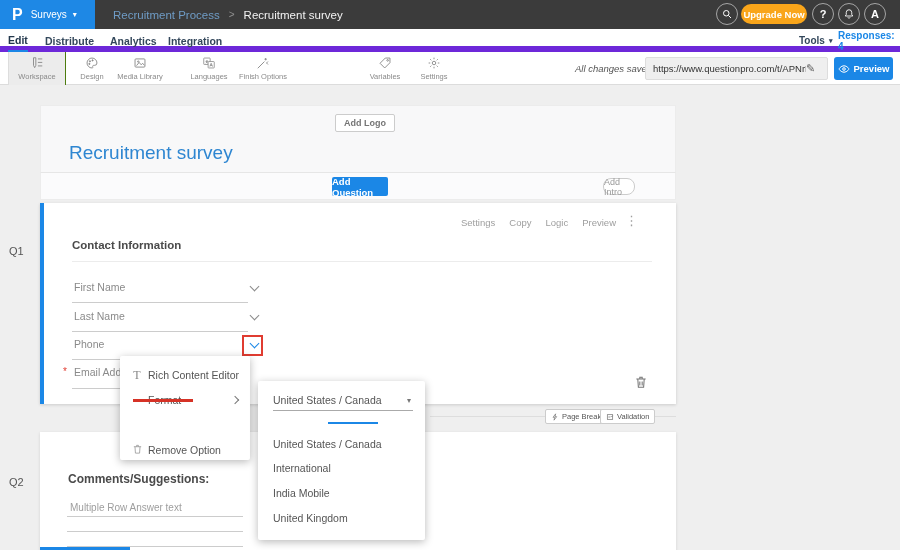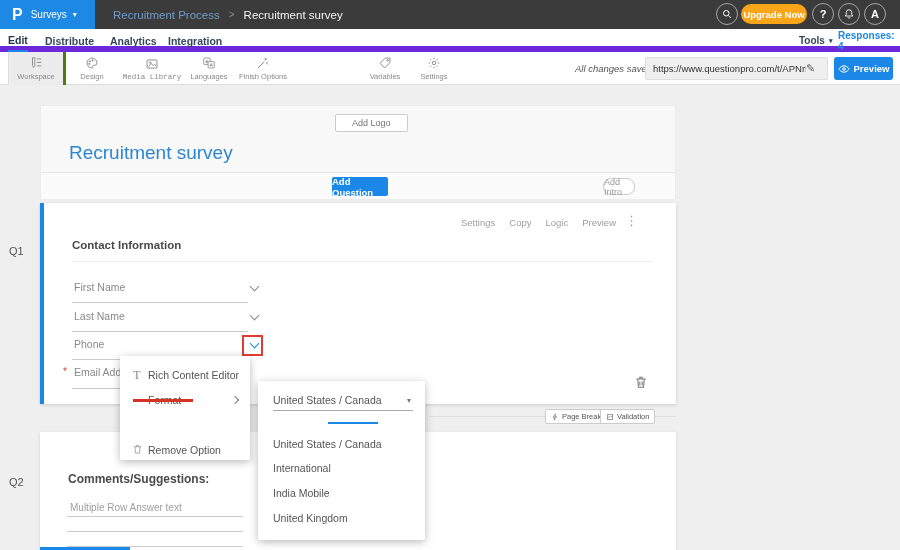--- a/index.html
+++ b/index.html
@@ -23,33 +23,33 @@
   .tabs-row { position:absolute; left:0; top:29px; width:900px; height:23px; background:#fff; border-bottom:6px solid #6d28d9; z-index:29; }
   .tab { position:absolute; top:0; height:23px; display:flex; align-items:center; font-size:10.5px; color:#33475b; font-weight:700; cursor:pointer; }
   .tab.active { color:#22374c; border-bottom:2px solid #1b87e6; }
   .tools { position:absolute; left:799px; top:0; height:23px; display:flex; align-items:center; gap:4px; font-size:10px; color:#33475b; font-weight:700; cursor:pointer; }
   .tools .caret { font-size:7px; }
   .responses { position:absolute; left:838px; top:0; height:23px; display:flex; align-items:center; font-size:10px; color:#1b87e6; font-weight:700; cursor:pointer; }
 
   
   .toolbar-row { position:absolute; left:0; top:52px; width:900px; height:33px; background:#fff; border-bottom:1px solid #dcdcdc; z-index:28; }
   .tool-item { position:absolute; top:0; height:33px; display:flex; flex-direction:column; align-items:center; justify-content:center; gap:2px; cursor:pointer; }
-  .tool-item.active { background:#ececec; border-right:3px solid #4d7c0f; border-left:1px solid #ddd; }
+  .tool-item.active { background:#ececec; border-right:1px solid #4d7c0f; border-left:1px solid #ddd; }
   .tool-item svg { width:14px; height:14px; }
   .tool-label { font-size:7.5px; color:#8a8a8a; white-space:nowrap; }
   .saved { position:absolute; left:575px; top:0; height:33px; display:flex; align-items:center; font-style:italic; font-size:9.5px; color:#555; }
   .url-wrap { position:absolute; left:645px; top:5px; width:183px; height:23px; background:#efefef; border:1px solid #ddd; border-radius:2px; display:flex; align-items:center; }
   .url-input { border:none; background:transparent; font-size:9.5px; color:#333; width:160px; padding-left:7px; outline:none; font-family:"Liberation Sans",sans-serif; }
   .pencil { color:#666; font-size:11px; cursor:pointer; }
   .preview-btn { position:absolute; left:834px; top:5px; width:59px; height:23px; background:#1b87e6; border-radius:3px; color:#fff; display:flex; align-items:center; justify-content:center; gap:4px; font-size:9.5px; font-weight:700; cursor:pointer; }
   .preview-btn svg { width:12px; height:12px; }
 
   
   .header-card { position:absolute; left:40px; top:105px; width:636px; height:67px; background:#f8f8f9; border:1px solid #ececec; border-bottom:none; z-index:1; }
-  .add-logo { position:absolute; left:294px; top:8px; padding:3px 16px; background:#fff; border:1px solid #ccc; border-radius:2px; font-size:9px; color:#757575; cursor:pointer; }
+  .add-logo { position:absolute; left:294px; top:8px; padding:3px 8px; background:#fff; border:1px solid #ccc; border-radius:2px; font-size:9px; color:#757575; cursor:pointer;font-weight:bold; }
   .survey-title { position:absolute; left:28px; top:36px; font-size:19px; color:#2e86d1; }
   .addq-row { position:absolute; left:40px; top:172px; width:636px; height:28px; background:#fbfbfc; border:1px solid #ececec; border-top:1px solid #e6e6e6; z-index:1; }
   .add-question { position:absolute; left:291px; top:4px; width:56px; height:19px; background:#1b87e6; border-radius:2px; color:#fff; font-size:9.5px; font-weight:700; display:flex; align-items:center; justify-content:center; cursor:pointer; }
   .add-intro { position:absolute; left:562px; top:5px; width:32px; height:17px; background:#fff; border:1px solid #ccc; border-radius:8px; color:#9a9a9a; font-size:9px; display:flex; align-items:center; justify-content:center; cursor:pointer; }
 
   
   .q-label { position:absolute; font-size:11px; color:#555; z-index:2; }
   .q1-card { position:absolute; left:40px; top:203px; width:636px; height:201px; background:#fff; border-left:4px solid #1b87e6; box-shadow:0 1px 3px rgba(0,0,0,0.15); z-index:1; }
   .q1-actions { position:absolute; top:14px; right:60px; display:flex; gap:14px; }
   .q1-actions span { font-size:9.5px; color:#9e9e9e; cursor:pointer; }
@@ -157,21 +157,21 @@
     </div>
     <div class="tool-item" style="left:66px;width:52px;">
       <svg viewBox="0 0 24 24" fill="none" stroke="#8a8a8a" stroke-width="1.6">
           <path d="M12 3.5a8.5 8.5 0 1 0 0 17c1.4 0 1.8-1 1.3-1.9-.6-1.2.2-2.6 1.6-2.6h1.6a4 4 0 0 0 4-4c0-4.7-3.9-8.5-8.5-8.5z"></path>
           <circle cx="8.5" cy="9" r="1" fill="#8a8a8a"></circle>
           <circle cx="13" cy="7.5" r="1" fill="#8a8a8a"></circle>
           <circle cx="7.5" cy="13.5" r="1" fill="#8a8a8a"></circle>
         </svg>
       <span class="tool-label">Design</span>
     </div>
-    <div class="tool-item" style="left:118px;width:68px;font-family:Liberation Mono, monospace;">
+    <div class="tool-item" style="left:106px;width:68px;">
       <svg viewBox="0 0 24 24" fill="none" stroke="#8a8a8a" stroke-width="1.6">
           <rect x="3.5" y="5" width="17" height="14" rx="1.5"></rect>
           <path d="M6 16.5l4.5-5.5 3.5 4 2.5-2.5 3 3.5"></path>
           <circle cx="9" cy="9.5" r="1.2"></circle>
         </svg>
       <span class="tool-label">Media Library</span>
     </div>
     <div class="tool-item" style="left:186px;width:46px;">
       <svg viewBox="0 0 24 24" fill="none" stroke="#8a8a8a" stroke-width="1.4">
           <rect x="3" y="3.5" width="11" height="11" rx="1"></rect>

